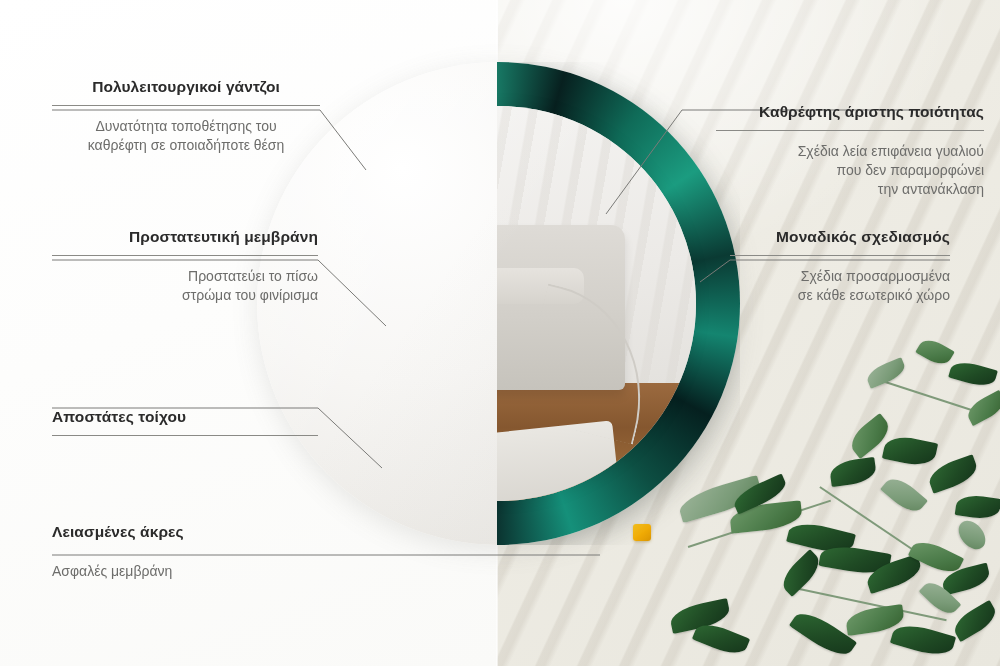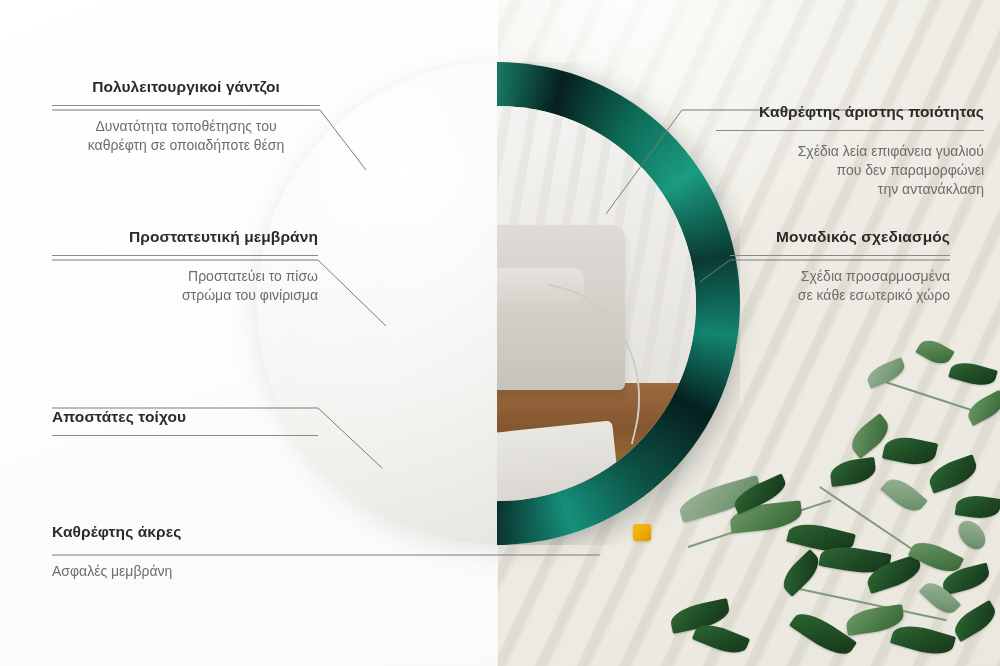--- a/index.html
+++ b/index.html
@@ -197,21 +197,21 @@
     <div class="body">Προστατεύει το πίσω
 στρώμα του φινίρισμα</div>
   </div>
 
   <div class="callout left-callout c3">
     <div class="title">Αποστάτες τοίχου</div>
     <div class="rule"></div>
   </div>
 
   <div class="callout left-callout c4">
-    <div class="title">Καθρέφτης άκρες</div>
+    <div class="title">Λειασμένες άκρες</div>
     <div class="rule" style="visibility:hidden"></div>
     <div class="body">Ασφαλές μεμβράνη</div>
   </div>
 
   <div class="callout right-callout c5">
     <div class="title">Καθρέφτης άριστης ποιότητας</div>
     <div class="rule"></div>
     <div class="body">Σχέδια λεία επιφάνεια γυαλιού
 που δεν παραμορφώνει
 την αντανάκλαση</div>

